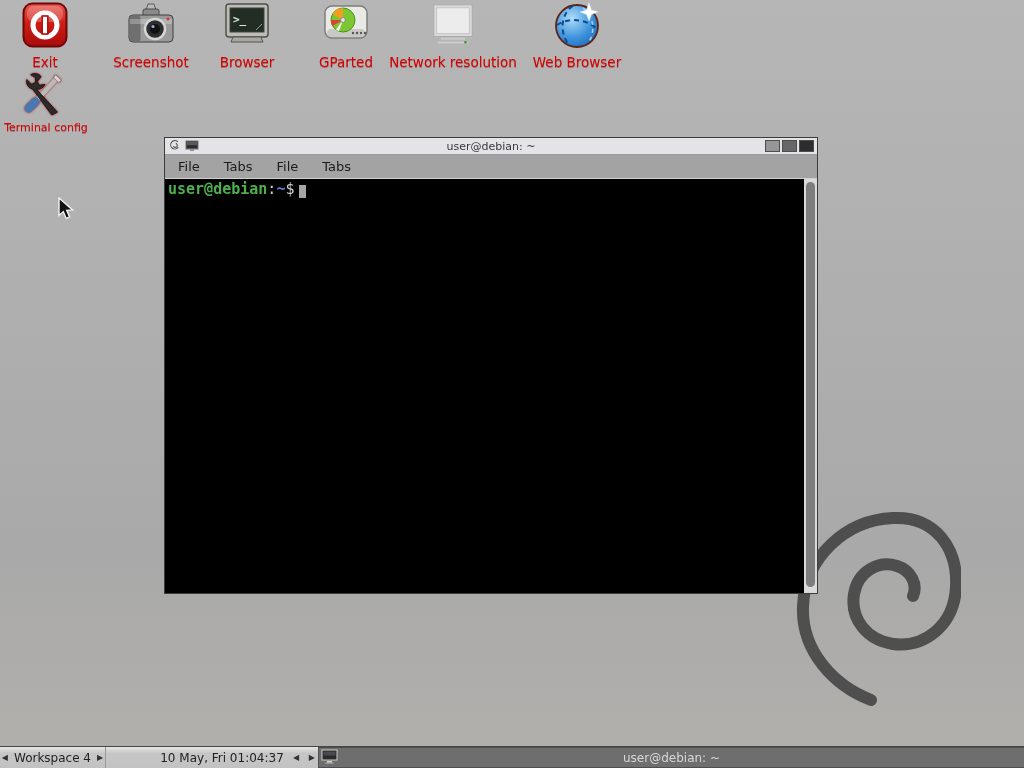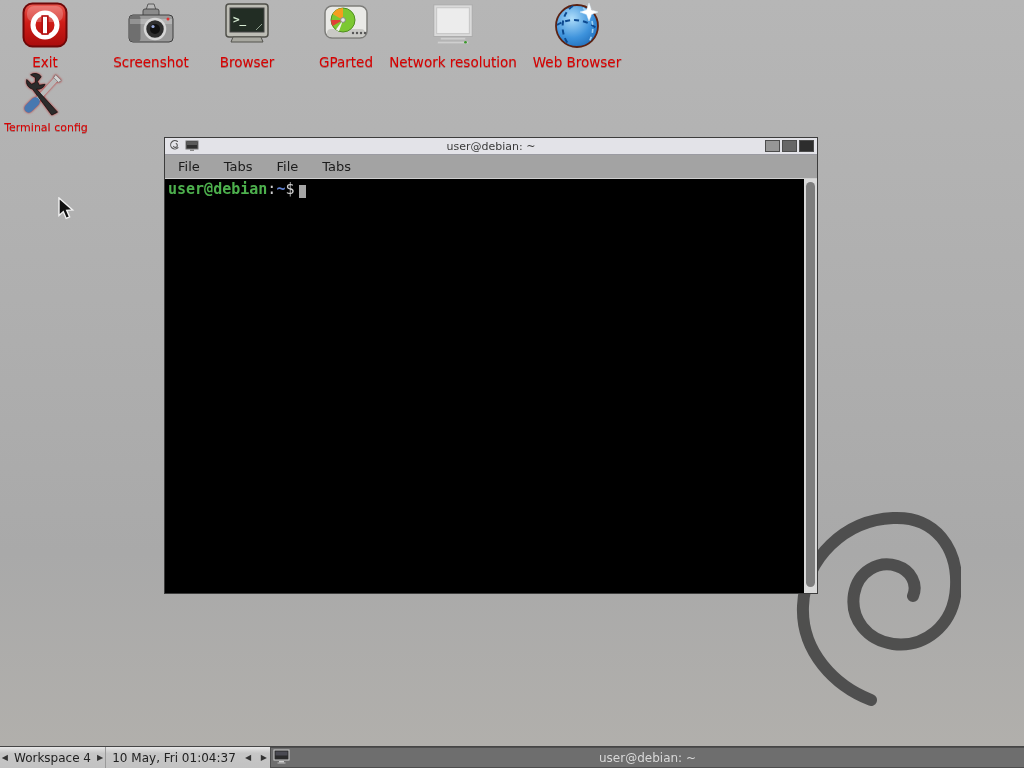--- a/index.html
+++ b/index.html
@@ -46,21 +46,21 @@
   .scrollthumb { position:absolute; left:2px; right:2px; top:3px; bottom:6px;
                  background:#7d7d7d; border-radius:5px; }
 
   
   .taskbar { position:absolute; left:0; bottom:0; width:1024px; height:22px;
              background:linear-gradient(#e7e7e7, #c6c6c6 30%, #c2c2c2);
              border-top:1px solid #454545; display:flex; align-items:stretch;
              font-size:12px; color:#222; }
   .pager { width:106px; display:flex; align-items:center; justify-content:center; gap:6px;
            border-right:1px solid #9a9a9a; }
-  .clock { width:136px; display:flex; align-items:center; justify-content:center; }
+  .clock { width:136px; display:flex; align-items:center; justify-content:center;margin-left:48px; }
   .tb-arrows { width:28px; display:flex; align-items:center; justify-content:space-between; padding:0 3px; }
   .tri { font-size:8px; color:#333; }
   .winlist { flex:1; background:#6e6e6e; border:1px solid #4e4e4e; border-right:none;
              display:flex; align-items:center; position:relative; }
   .winlist .wicon { margin-left:2px; }
   .winlist .wtitle { position:absolute; left:0; right:0; text-align:center; color:#d8d8d8; }
 
   
   .swirl-big { position:absolute; left:793px; top:502px; }
   .mousecursor { position:absolute; left:57px; top:197px; }

